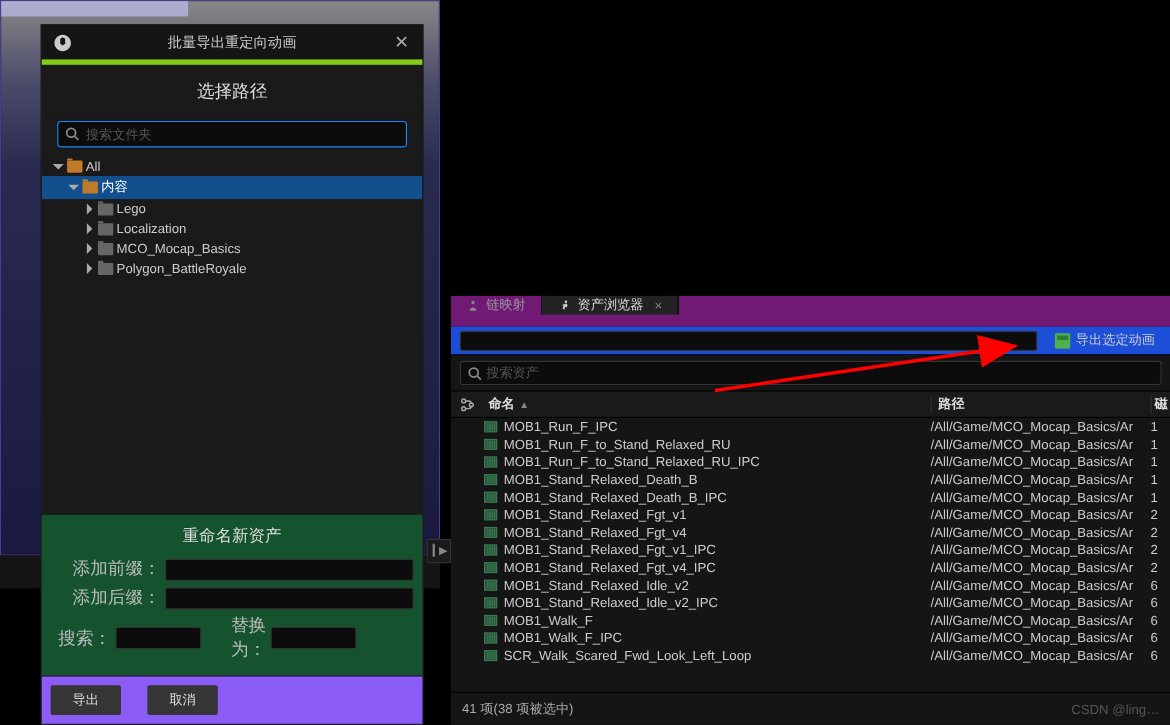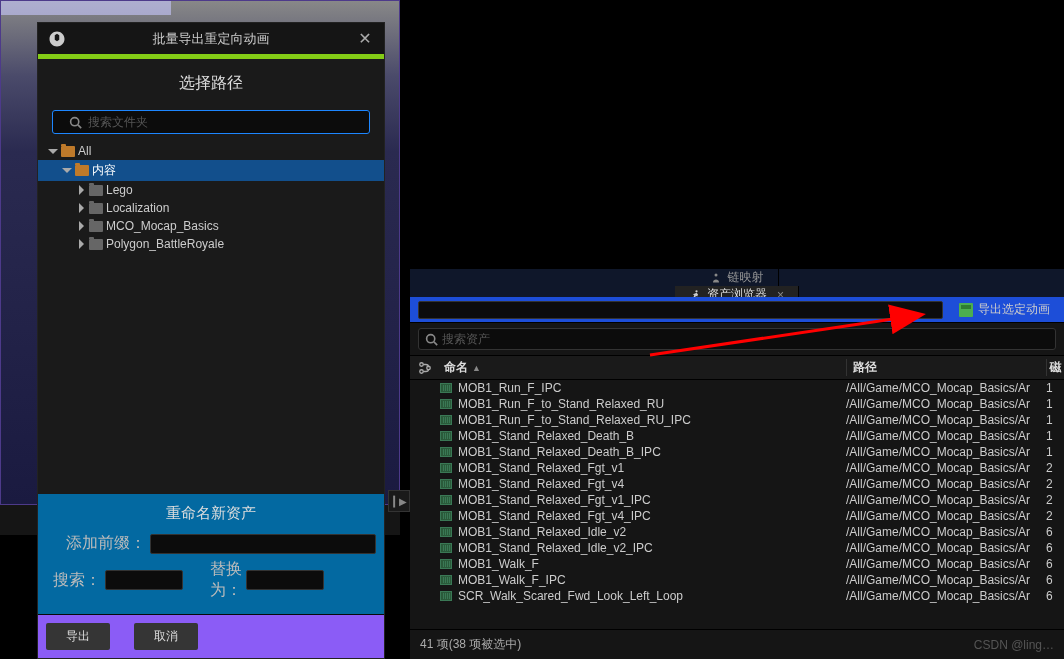--- a/index.html
+++ b/index.html
@@ -15,21 +15,21 @@
     .dialog { position: absolute; top: 22px; left: 37px; width: 348px; height: 637px; background: #151515; border: 1px solid #222; display: flex; flex-direction: column; }
     .dialog-titlebar { height: 36px; background: #151515; border-bottom: 5px solid #84cc16; display: flex; align-items: center; padding: 0 10px; }
     .ue-logo { width: 18px; height: 18px; display: flex; align-items: center; justify-content: center; }
     .ue-logo svg { width: 18px; height: 18px; fill: #ccc; }
     .dialog-title { flex: 1; text-align: center; color: #ccc; font-size: 13px; }
     .close-icon { width: 18px; height: 18px; cursor: pointer; display: flex; align-items: center; justify-content: center; color: #aaa; font-size: 16px; }
     
     .dialog-subtitle { text-align: center; font-size: 16px; color: #ddd; padding: 14px 0 10px; background: #1a1a1a; }
     
     .search-row { padding: 6px 14px; background: #1a1a1a; }
-    .search-box { display: flex; align-items: center; background: #0c0c0c; border: 1px solid #1d86ff; border-radius: 3px; padding: 4px 16px; }
+    .search-box { display: flex; background: #0c0c0c; border: 1px solid #1d86ff; border-radius: 3px; padding: 4px 6px; }
     .search-box svg { width: 13px; height: 13px; fill: none; stroke: #888; stroke-width: 2; }
     .search-input { flex: 1; background: transparent; border: none; outline: none; color: #ccc; font-size: 12px; margin-left: 6px; }
     .search-input::placeholder { color: #555; }
     
     .fav-row { background: #1a1a1a; border-top: 1px solid #2a2a2a; border-bottom: 1px solid #2a2a2a; padding: 7px 14px; display: flex; align-items: center; gap: 6px; }
     .arrow { display: inline-block; width: 0; height: 0; }
     .arrow.right { border-top: 5px solid transparent; border-bottom: 5px solid transparent; border-left: 5px solid #aaa; }
     .arrow.down { border-left: 5px solid transparent; border-right: 5px solid transparent; border-top: 5px solid #aaa; }
     
     .tree { flex: 1; background: #1a1a1a; overflow-y: auto; padding-top: 2px; }
@@ -38,40 +38,40 @@
     .folder-icon { width: 14px; height: 11px; background: #555; border-radius: 1px; position: relative; flex-shrink: 0; }
     .folder-icon::before { content: ''; position: absolute; top: -2px; left: 0; width: 5px; height: 2px; background: #555; border-radius: 1px 1px 0 0; }
     .folder-icon.open { background: #bf7a2a; }
     .folder-icon.open::before { background: #bf7a2a; }
     .folder-icon.grey { background: #666; }
     .folder-icon.grey::before { background: #666; }
     .tree-label { color: #ccc; }
     .selected .tree-label { color: #fff; }
     .spacer-arrow { width: 10px; display: inline-flex; justify-content: center; }
     
-    .rename-section { background: #0369a1; padding: 10px 8px 8px; }
+    .rename-section { background: #14532d; padding: 10px 8px 8px; }
     .rename-title { text-align: center; font-size: 15px; color: #ddd; padding-bottom: 10px; }
     .rename-row { display: flex; align-items: center; gap: 4px; margin-bottom: 5px; }
     .rename-label { width: 100px; text-align: right; color: #bbb; font-size: 16px; }
     .rename-input { flex: 1; background: #0c0c0c; border: 1px solid #333; border-radius: 2px; height: 20px; padding: 0 4px; color: #ccc; }
     .rename-row.double .rename-label { width: 55px; }
     .rename-row.double .rename-input { width: 78px; flex: 0 0 78px; }
     
     .dialog-buttons { display: flex; justify-content: flex-start; gap: 24px; padding: 8px; background: #8b5cf6; border-top: 1px solid #0a0a0a; }
     .btn { background: #353535; color: #ddd; border: none; padding: 5px 20px; border-radius: 2px; cursor: pointer; font-size: 12px; }
     
     
     .expand-handle { position: absolute; top: 490px; left: 388px; width: 22px; height: 22px; background: #1a1a1a; border: 1px solid #333; display: flex; align-items: center; justify-content: center; cursor: pointer; }
     .expand-handle span { color: #888; font-size: 10px; letter-spacing: -2px; }
     
     
     .right-panel { position: absolute; top: 0; left: 410px; right: 0; bottom: 0; background: #000; display: flex; flex-direction: column; }
     .right-top-black { height: 269px; background: #000; }
     
-    .tabs-row { display: flex; background: #0f172a; height: 28px; align-items: center; flex-direction: column; }
+    .tabs-row { display: flex; background: #701a75; height: 28px; align-items: flex-start; }
     .tab { display: flex; align-items: center; gap: 6px; padding: 0 14px; color: #999; cursor: pointer; border-right: 1px solid #000; }
     .tab.active { background: #222; color: #ddd; }
     .tab-icon { width: 12px; height: 12px; display: flex; align-items: center; justify-content: center; }
     .tab-close { margin-left: 4px; color: #888; cursor: pointer; }
     
     .toolbar-row { background: #1d4ed8; height: 26px; display: flex; align-items: center; padding: 0 8px; border-bottom: 1px solid #000; }
     .toolbar-search { flex: 1; background: #0c0c0c; border: 1px solid #333; border-radius: 2px; height: 18px; margin-right: 10px; }
     .export-btn { display: flex; align-items: center; gap: 5px; color: #ccc; cursor: pointer; padding: 2px 6px; }
     .disk-icon { width: 14px; height: 14px; background: #4caf50; border-radius: 1px; position: relative; }
     .disk-icon::after { content: ''; position: absolute; top: 2px; left: 2px; right: 2px; height: 4px; background: #2e7d32; }
@@ -179,20 +179,24 @@
         </span>
         <span class="folder-icon grey"></span>
         <span class="tree-label">Polygon_BattleRoyale</span>
       </div>
     </div>
 
   <div class="rename-section">
     <div class="rename-title">重命名新资产</div>
     <div class="rename-row">
       <span class="rename-label">添加前缀：</span>
+      <input class="rename-input" style="">
+    </div>
+    <div class="rename-row">
+      <span class="rename-label">添加后缀：</span>
       <input class="rename-input" style="">
     </div>
     <div class="rename-row double">
       <span class="rename-label">搜索：</span>
       <input class="rename-input" style="">
       <span class="rename-label">替换为：</span>
       <input class="rename-input" style="">
     </div>
   </div>
 

